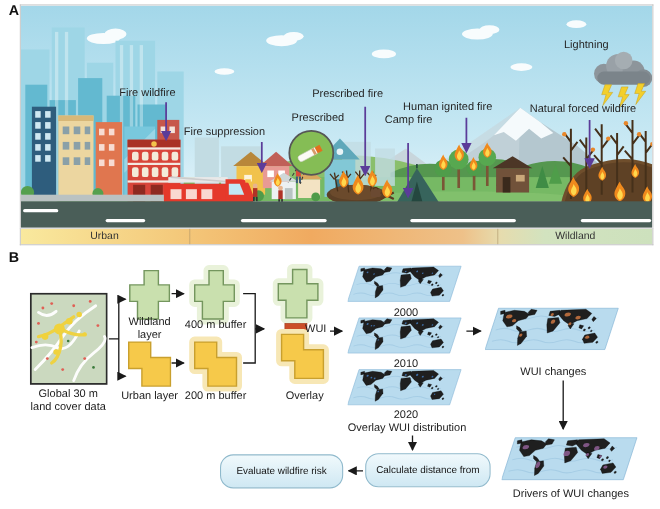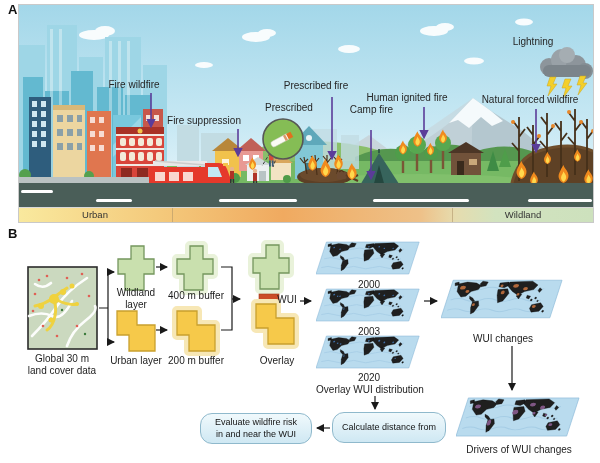--- a/index.html
+++ b/index.html
@@ -647,25 +647,24 @@
 <div class="pb-label two-line" style="left:136px; top:287px;">
   <span>Wildland</span>
   <span>layer</span>
 </div>
 <div class="pb-label" style="left:196px; top:290px;">400 m buffer</div>
 <div class="pb-label" style="left:136px; top:355px;">Urban layer</div>
 <div class="pb-label" style="left:196px; top:355px;">200 m buffer</div>
 <div class="pb-label" style="left:277px; top:355px;">Overlay</div>
 <div class="pb-label" style="left:287px; top:294px;">WUI</div>
 <div class="pb-label" style="left:369px; top:279px;">2000</div>
-<div class="pb-label" style="left:369px; top:326px;">2003</div>
+<div class="pb-label" style="left:369px; top:326px;">2010</div>
 <div class="pb-label" style="left:369px; top:372px;">2020</div>
 <div class="pb-label" style="left:370px; top:384px;">Overlay WUI distribution</div>
 <div class="pb-label" style="left:503px; top:333px;text-align:center;">WUI changes</div>
 <div class="pb-label" style="left:519px; top:444px;">Drivers of WUI changes</div>
 
 <div class="flow-box" style="left:200px; top:413px; width:112px; height:31px;">
   <span>Evaluate wildfire risk</span>
-  <span>in and near the WUI</span>
 </div>
 <div class="flow-box" style="left:332px; top:412px; width:114px; height:31px;">
   <span>Calculate distance from</span>
 </div>
 
 </body></html>

